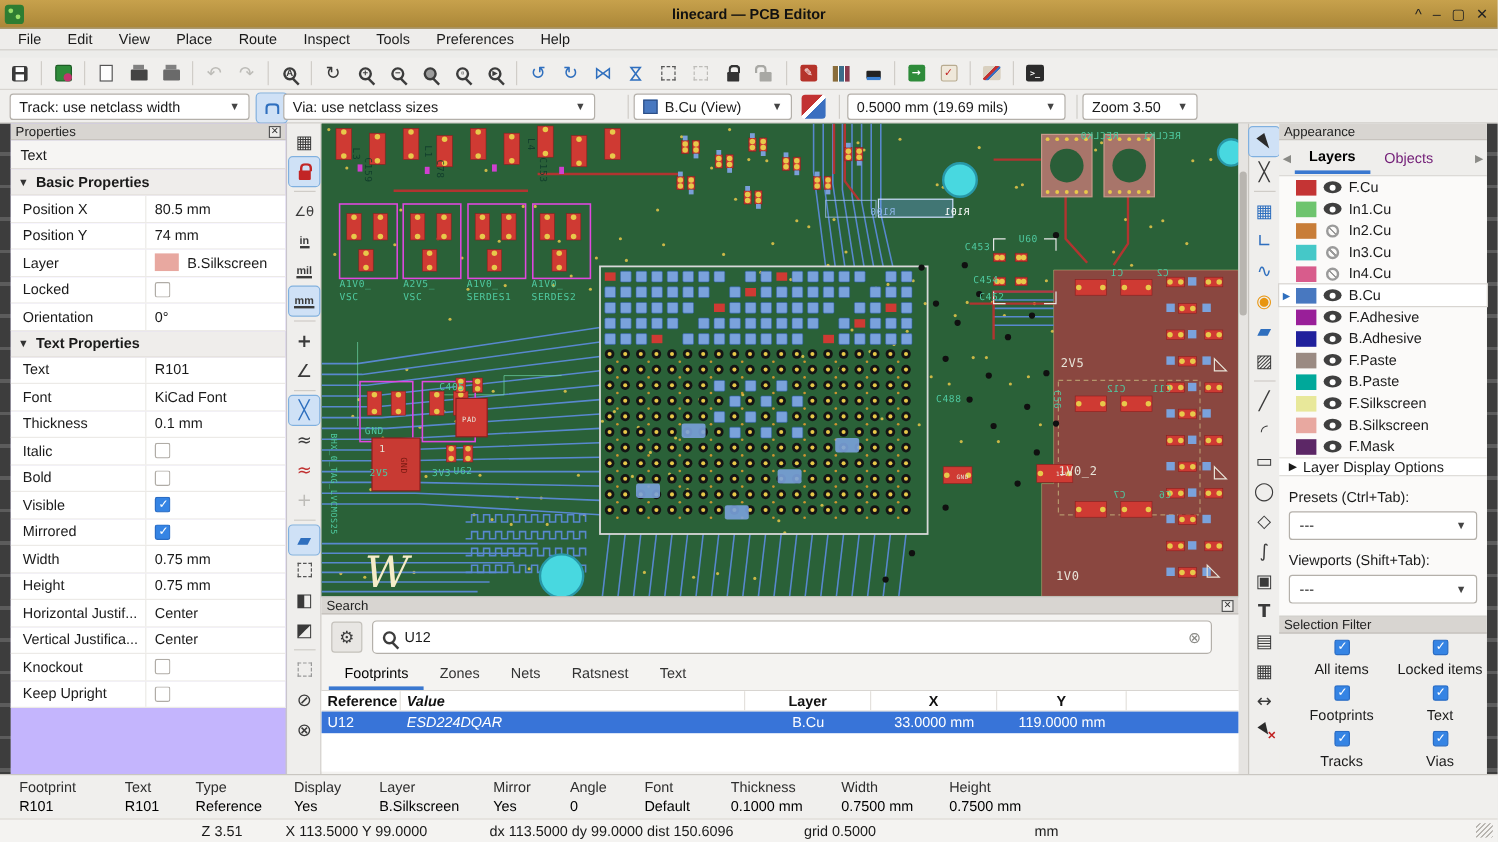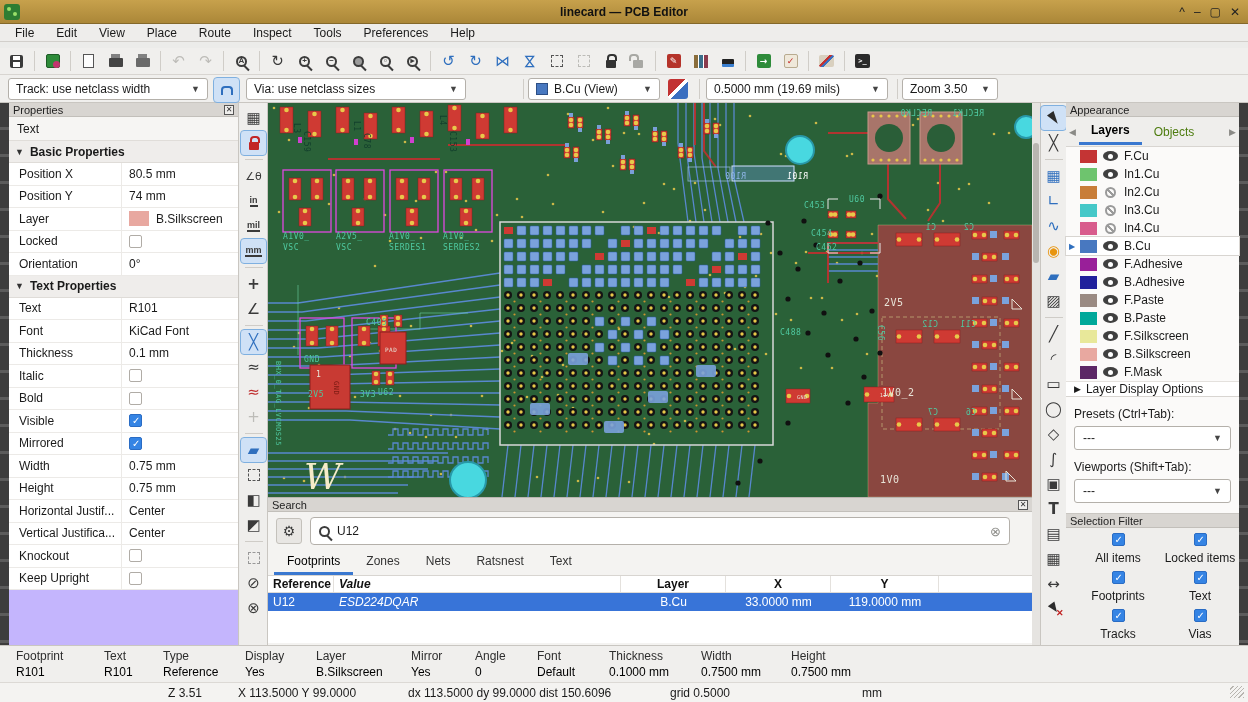--- a/index.html
+++ b/index.html
@@ -144,21 +144,21 @@
   .trow.head { height:17px; font-weight:bold; border-bottom:1px solid #dedbd7; background:#fff; color:#111; }
   .trow.sel { background:#3874d8; color:#fff; }
   .tcell { padding:0 5px; overflow:hidden; white-space:nowrap; height:100%; display:flex; align-items:center; }
   .trow.head .tcell { border-right:1px solid #e4e1dd; }
   .c0 { width:66px; } .c1 { width:287px;font-style:italic; } .c2 { width:105px; justify-content:center; }
   .c3 { width:105px; justify-content:center; } .c4 { width:108px; justify-content:center; }
   
   #right-panel { left:1066px; top:103px; width:173px; height:542px; background:#efeeec; }
   #app-tabs { height:30px; display:flex; align-items:center; background:#efeeec;
     border-bottom:1px solid #d8d5d1; }
-  .atab { padding:5px 12px; color:#4d7c0f; }
+  .atab { padding:5px 12px; color:#701a75; }
   .atab.active { color:#000; border-bottom:3px solid #3a78d0; font-weight:bold; }
   .tab-arrow { color:#8a8a86; font-size:9px; padding:0 3px; }
   #layers-list { background:#fbfaf9; }
   .lrow { height:18px; display:flex; align-items:center; gap:6px; padding-left:14px; position:relative; }
   .lrow.sel { background:#fff; outline:1px solid #d8d5d1; }
   .lrow .mark { position:absolute; left:3px; color:#2f6fbe; font-size:8px; }
   .lcolor { width:17px; height:13px; flex:none; }
   .lname { font-size:12px; color:#1a1a1a; }
   #ldo-row { height:16px; display:flex; align-items:center; gap:5px; padding-left:8px; background:#fff;
     border-top:1px solid #e4e1dd; border-bottom:1px solid #d8d5d1; }
@@ -316,21 +316,21 @@
   </div>
 
 <div id="toolbar2" class="abs">
   <div class="dd" style="left:8px;width:200px">
     <span>Track: use netclass width</span>
     <span class="arrow">▼</span>
   </div>
   <div class="tb active abs" style="left:214px;top:3px">
     <span class="ic-posture"></span>
   </div>
-  <div class="dd" style="left:246px;width:220px">
+  <div class="dd" style="left:236px;width:260px">
     <span>Via: use netclass sizes</span>
     <span class="arrow">▼</span>
   </div>
   <div class="abs vline" style="left:520px;top:4px"></div>
   <div class="dd" style="left:528px;width:132px">
     <span class="swatch"></span>
     <span>B.Cu (View)</span>
     <span class="arrow">▼</span>
   </div>
   <div class="abs" style="left:668px;top:4px">

